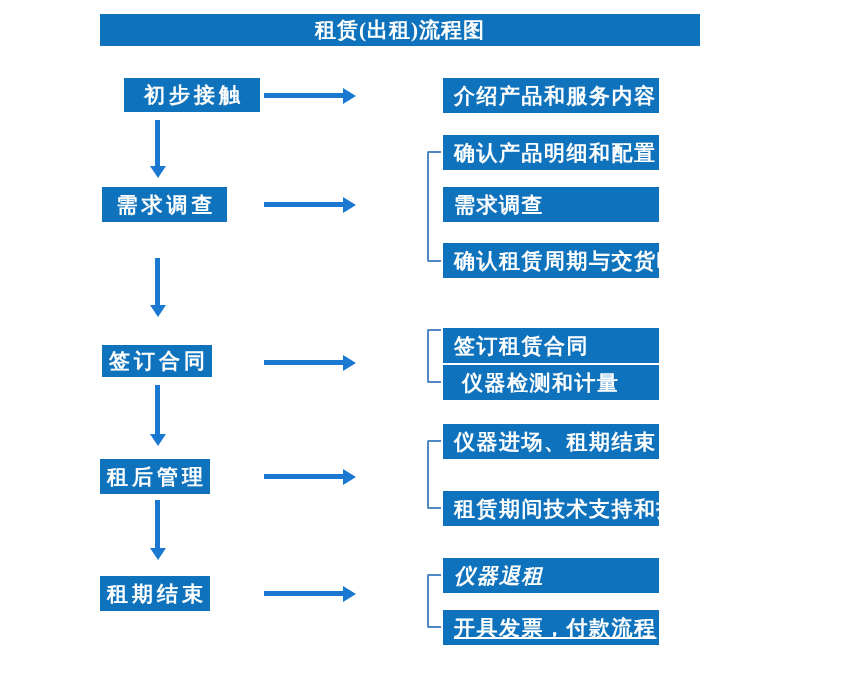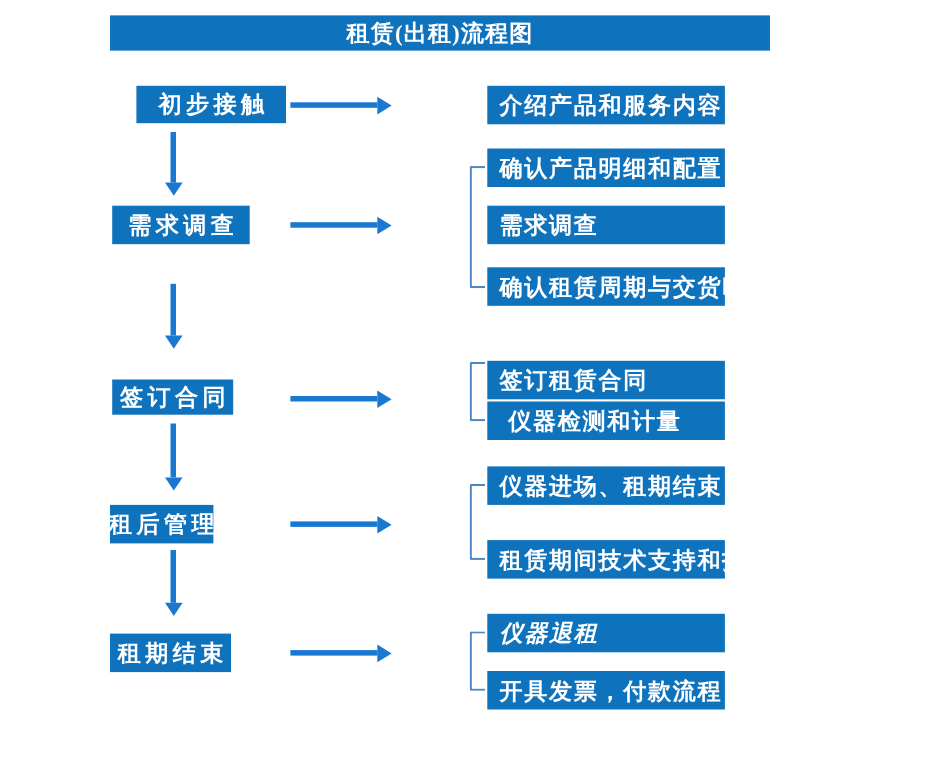--- a/index.html
+++ b/index.html
@@ -54,26 +54,26 @@
     font-size:21px;
     letter-spacing:1.5px;
     left:443px;
     width:216px;
     height:35px;
   }
   
   .s1{left:102px; top:78px;  width:136px; height:34px;margin-left:22px;}
   .s2{left:102px; top:187px; width:125px; height:35px;}
   .s3{left:102px; top:345px; width:110px; height:32px;}
-  .s4{left:100px; top:459px; width:94px; height:35px;}
+  .s4{left:100px; top:459px; width:110px; height:35px;}
   .s5{left:100px; top:576px; width:110px; height:35px;}
   
   .r1{top:78px;}  .r2{top:135px;} .r3{top:187px;} .r4{top:243px;text-align:center;}
   .r5{top:313px;margin-top:15px;} .r6{top:365px;padding-left:19px;} .r7{top:424px;} .r8{top:491px;}
-  .r9{top:558px;font-style:italic;} .r10{top:610px;}
+  .r9{top:558px;font-style:italic;} .r10{top:610px;text-decoration:underline;}
   
   .harrow{
     position:absolute;
     left:264px;
     width:79px;
     height:5px;
     background:var(--arrow-blue);
   }
   .harrow::after{
     content:"";

